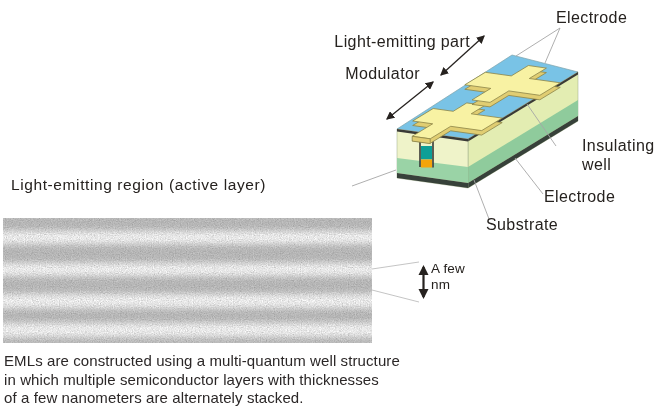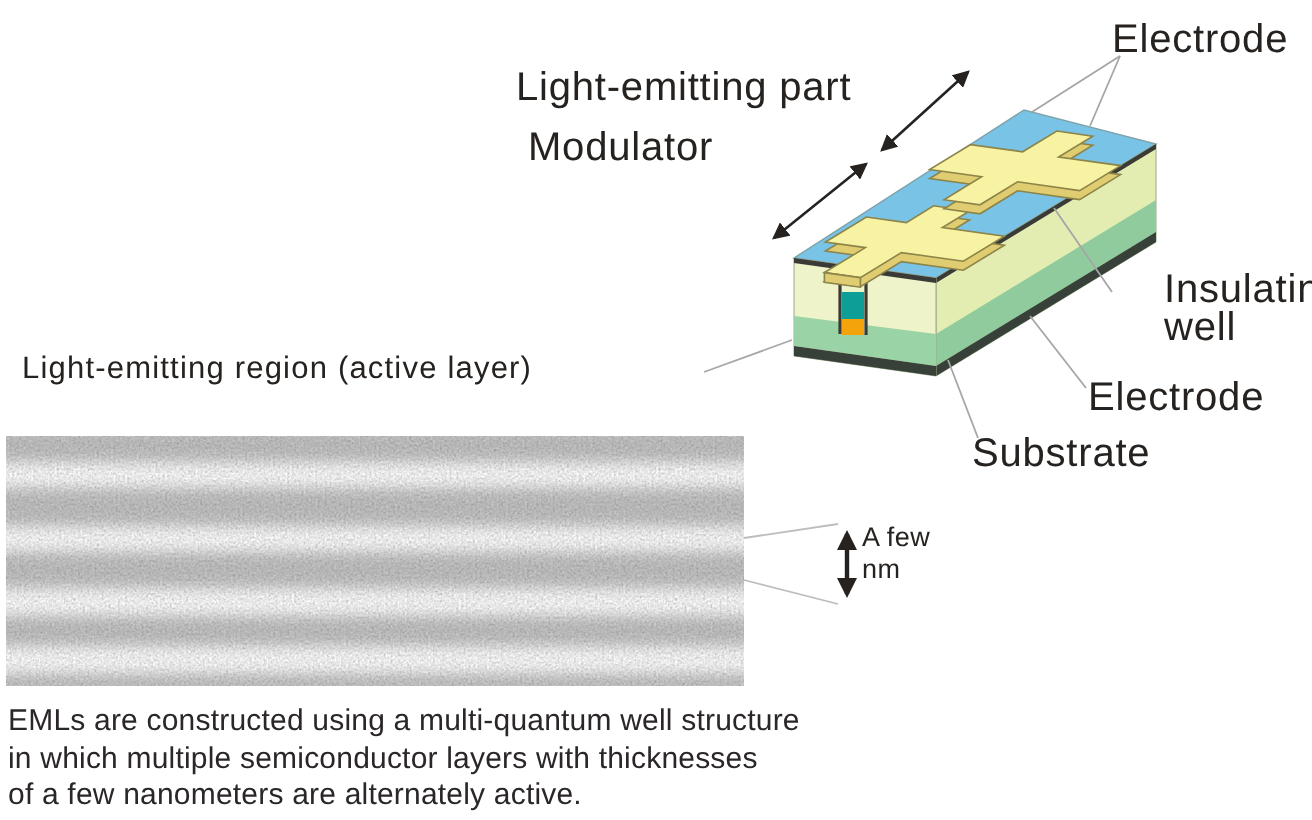--- a/index.html
+++ b/index.html
@@ -3,24 +3,24 @@
 <meta charset="utf-8">
 <style>
   html,body{margin:0;padding:0;background:#ffffff;}
   .canvas{
     position:relative;width:656px;height:410px;background:#ffffff;overflow:hidden;
     font-family:"Liberation Sans","DejaVu Sans",sans-serif;color:#26221f;
   }
   svg{display:block;}
   .gfx{position:absolute;left:0;top:0;}
   .lbl{
-    position:absolute;color:#26221f;font-size:20px;line-height:1.2;
+    position:absolute;color:#26221f;font-size:16px;line-height:1.2;
     letter-spacing:0.4px;white-space:nowrap;
   }
-  .lbl-center{text-align:left;}
+  .lbl-center{text-align:right;}
   .lbl-lep{left:258px;top:32px;width:212px;}
   .lbl-mod{left:264px;top:63px;width:156px;line-height:22px;}
   .lbl-el-top{left:556px;top:8px;}
   .lbl-ins{left:582px;top:136px;line-height:19px;}
   .lbl-el-bot{left:544px;top:187px;}
   .lbl-sub{left:486px;top:215px;}
   .lbl-region{left:11px;top:176px;font-size:15.5px;letter-spacing:0.6px;}
   .lbl-scale{left:431px;top:261px;font-size:13.5px;line-height:16px;letter-spacing:0.2px;}
   .tem{
     position:absolute;left:3px;top:218px;width:369px;height:125px;overflow:hidden;
@@ -149,16 +149,16 @@
   <div class="lbl lbl-region">Light-emitting region (active layer)</div>
 
   <div class="lbl lbl-scale">
     <div>A few</div>
     <div>nm</div>
   </div>
 
   <div class="caption">
     <div>EMLs are constructed using a multi-quantum well structure</div>
     <div>in which multiple semiconductor layers with thicknesses</div>
-    <div>of a few nanometers are alternately active.</div>
+    <div>of a few nanometers are alternately stacked.</div>
   </div>
 
 </div>
 
 </body></html>

